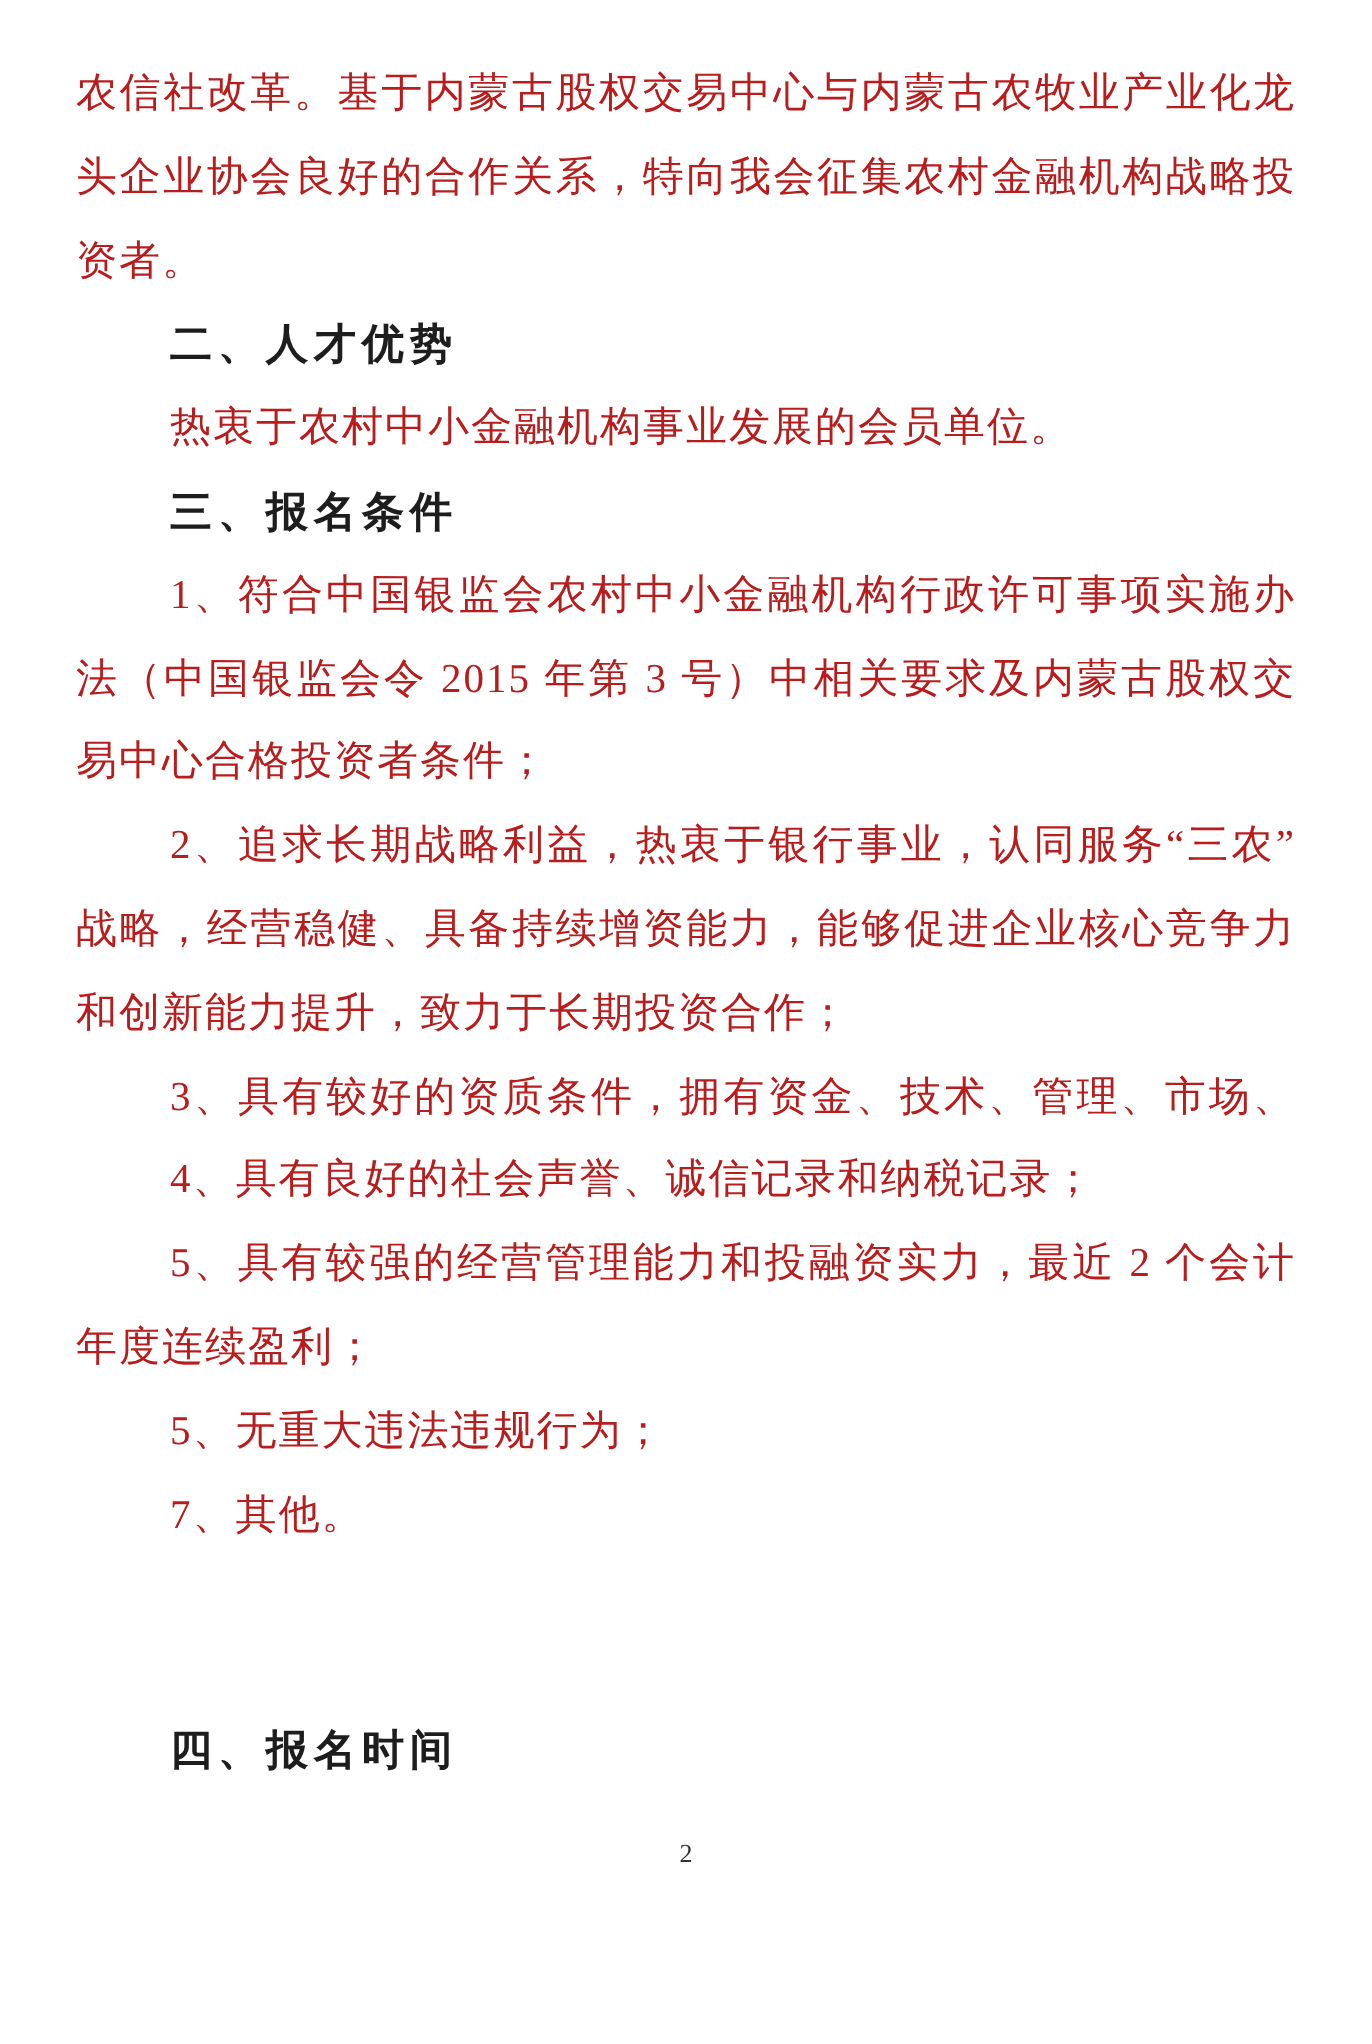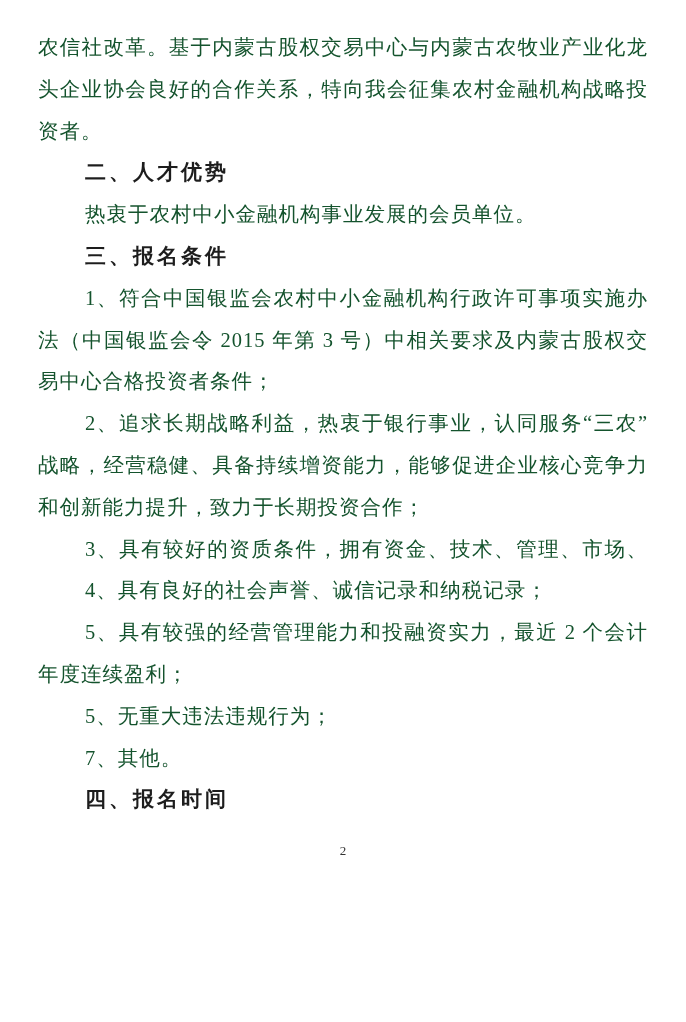--- a/index.html
+++ b/index.html
@@ -17,21 +17,21 @@
     color: #242424;
   }
   .content {
     padding: 27px 38px 0 38px;
   }
   .line {
     height: 41.8px;
     line-height: 41.8px;
     font-size: 20.5px;
     letter-spacing: 1px;
-    color: #14532d;
+    color: #b91c1c;
   }
   .line.indent {
     padding-left: 47px;
   }
   .line.justify {
     text-align: justify;
     text-align-last: justify;
   }
   .line.heading {
     font-weight: 700;
@@ -64,16 +64,16 @@
       <div class="line">易中心合格投资者条件；</div>
       <div class="line indent justify">2、追求长期战略利益，热衷于银行事业，认同服务“三农”</div>
       <div class="line justify">战略，经营稳健、具备持续增资能力，能够促进企业核心竞争力</div>
       <div class="line">和创新能力提升，致力于长期投资合作；</div>
       <div class="line indent justify">3、具有较好的资质条件，拥有资金、技术、管理、市场、</div>
       <div class="line indent">4、具有良好的社会声誉、诚信记录和纳税记录；</div>
       <div class="line indent justify">5、具有较强的经营管理能力和投融资实力，最近 2 个会计</div>
       <div class="line">年度连续盈利；</div>
       <div class="line indent">5、无重大违法违规行为；</div>
       <div class="line indent">7、其他。</div>
-      <div class="line indent heading" style="">四、报名时间</div>
+      <div class="line indent heading" style="margin-top: 76px;">四、报名时间</div>
     </div>
   <div class="page-number">2</div>
 </div>
 
 </body></html>

